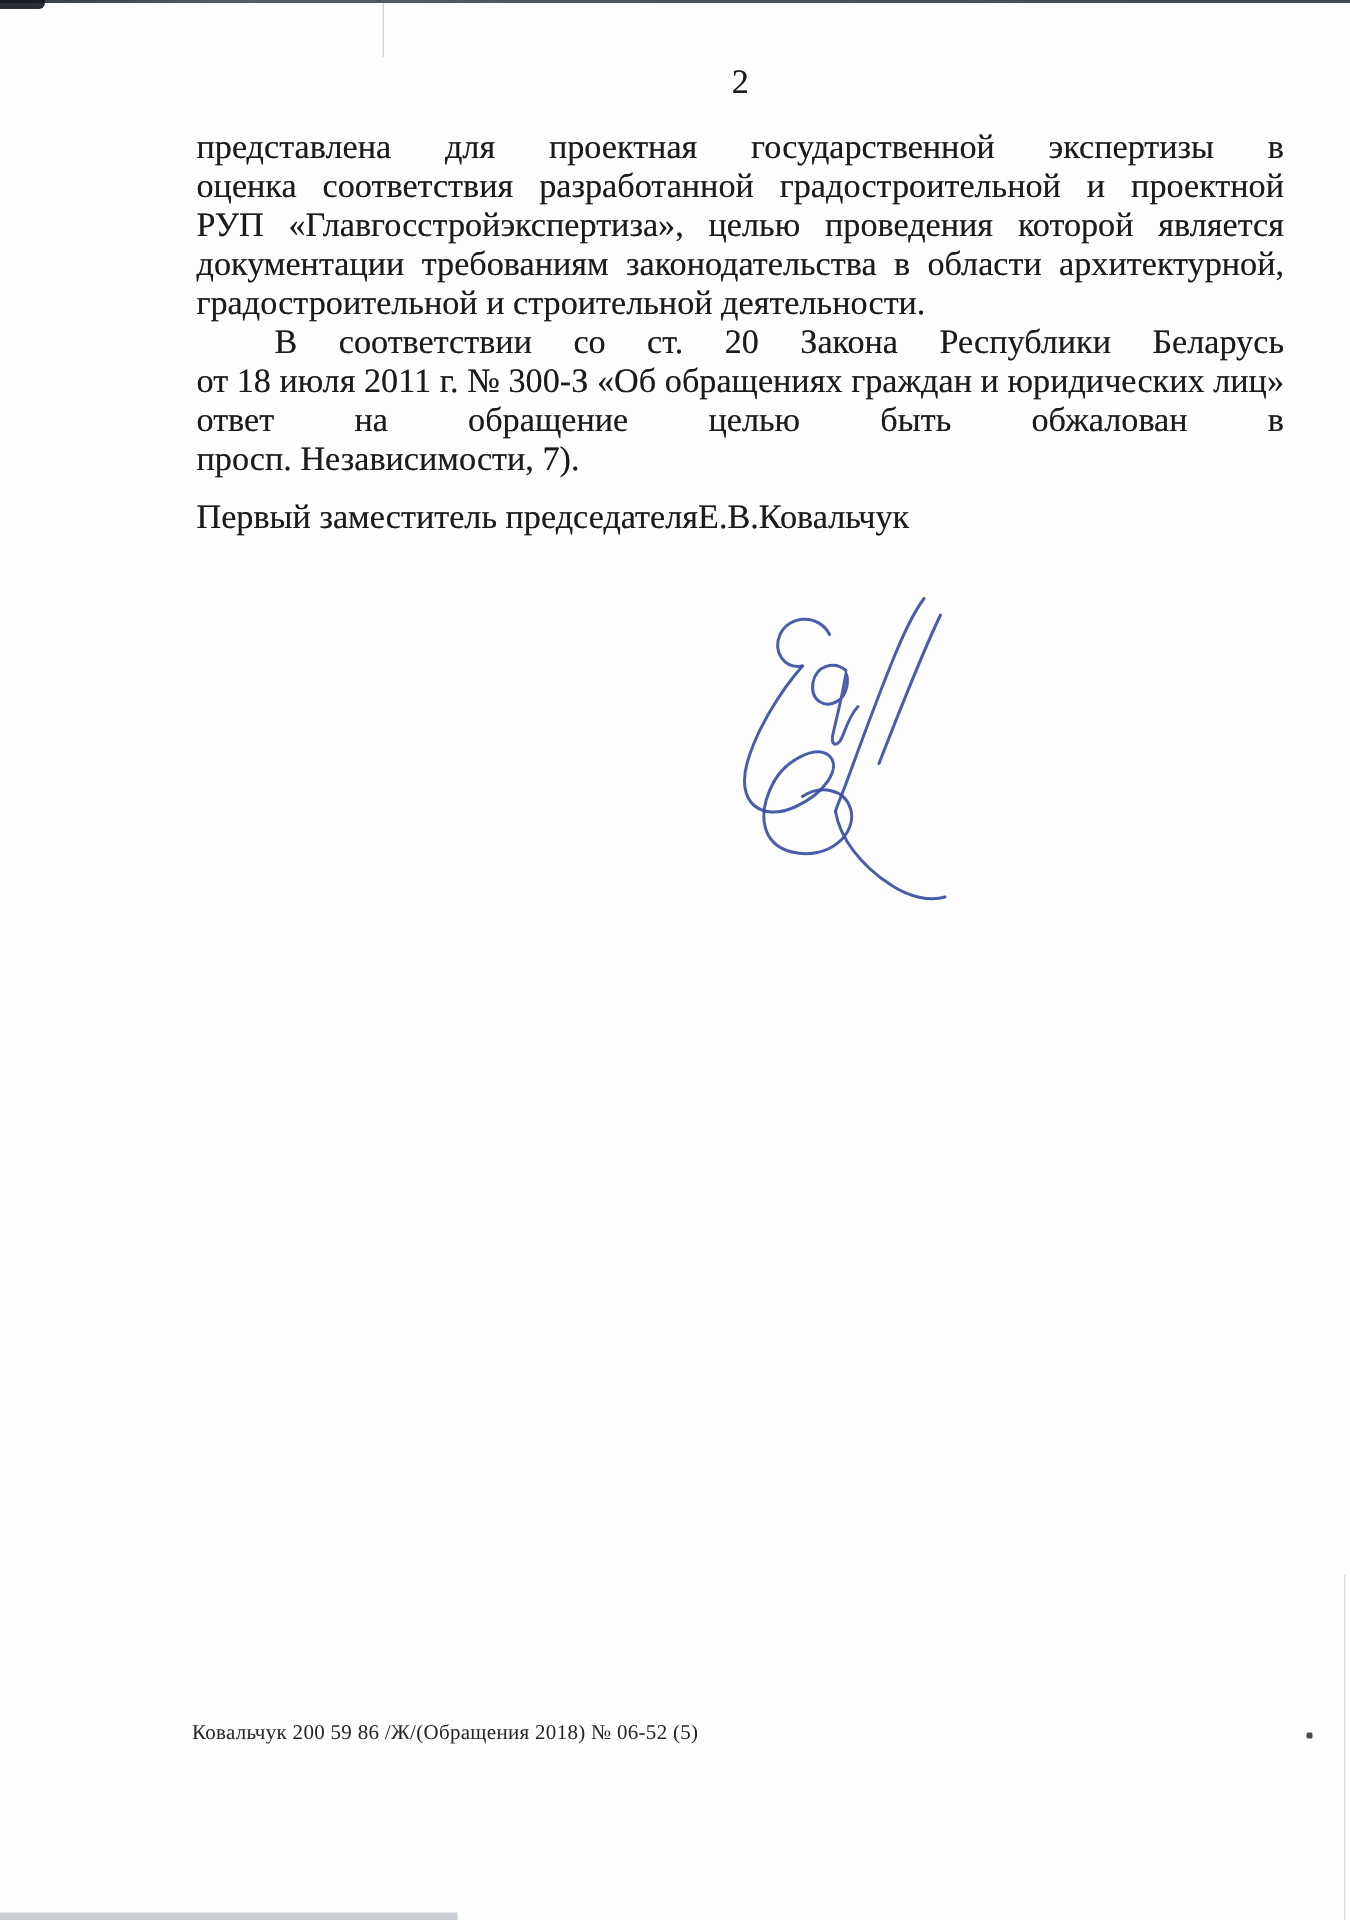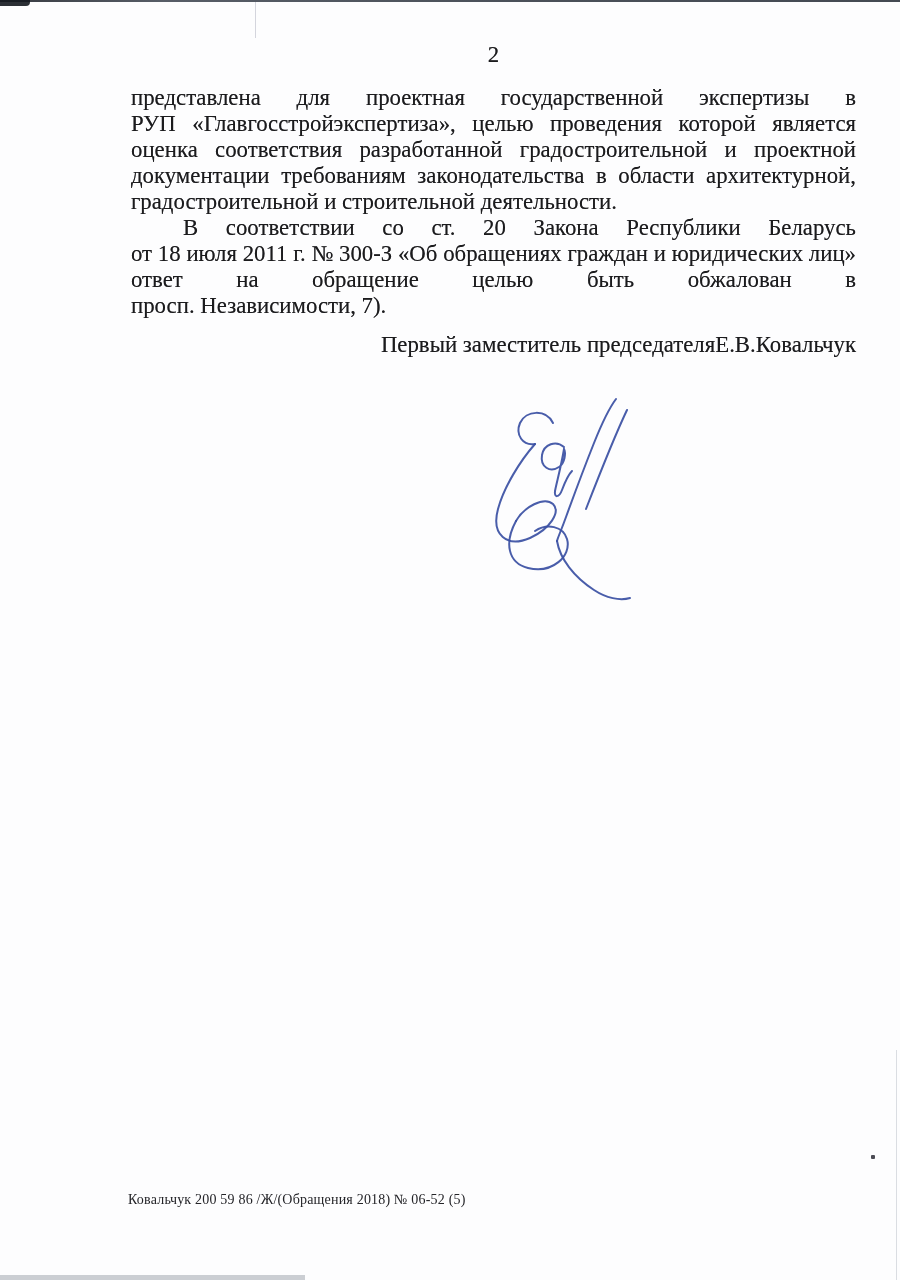--- a/index.html
+++ b/index.html
@@ -50,50 +50,50 @@
   }
   .line{height:26px;white-space:nowrap;}
   .line.j{
     white-space:normal;
     text-align:justify;
     text-align-last:justify;
   }
   .line.indent{padding-left:52px;}
   .sig-row{
     margin-top:13px;
-    display:flex;justify-content:flex-end;align-items:flex-start;
+    display:flex;justify-content:flex-start;align-items:flex-start;
   }
   .sig-svg{
     position:absolute;left:460px;top:385px;width:200px;height:230px;
   }
   .sig-svg path{fill:none;stroke-width:2;stroke-linecap:round;opacity:.92;}
   .footer-line{
-    position:absolute;left:128px;top:1192px;
+    position:absolute;left:128px;top:1148px;
     font-size:14px;letter-spacing:.2px;color:#242428;
   }
 </style>
 </head>
 <body>
 
 <div class="page">
 
   <div class="art-top-line"></div>
   <div class="art-corner-mark"></div>
   <div class="art-crease"></div>
   <div class="art-bottom-strip"></div>
   <div class="art-right-line"></div>
   <div class="art-dot"></div>
 
   <div class="content">
     <div class="page-number">2</div>
 
     <div>
       <div class="line j">представлена для проектная государственной экспертизы в</div>
+      <div class="line j">оценка соответствия разработанной градостроительной и проектной</div>
       <div class="line j">РУП «Главгосстройэкспертиза», целью проведения которой является</div>
-      <div class="line j">оценка соответствия разработанной градостроительной и проектной</div>
       <div class="line j">документации требованиям законодательства в области архитектурной,</div>
       <div class="line">градостроительной и строительной деятельности.</div>
     </div>
 
     <div>
       <div class="line j indent">В соответствии со ст. 20 Закона Республики Беларусь</div>
       <div class="line j">от 18 июля 2011 г. № 300-З «Об обращениях граждан и юридических лиц»</div>
       <div class="line j">ответ на обращение целью быть обжалован в</div>
       <div class="line">просп. Независимости, 7).</div>
     </div>

